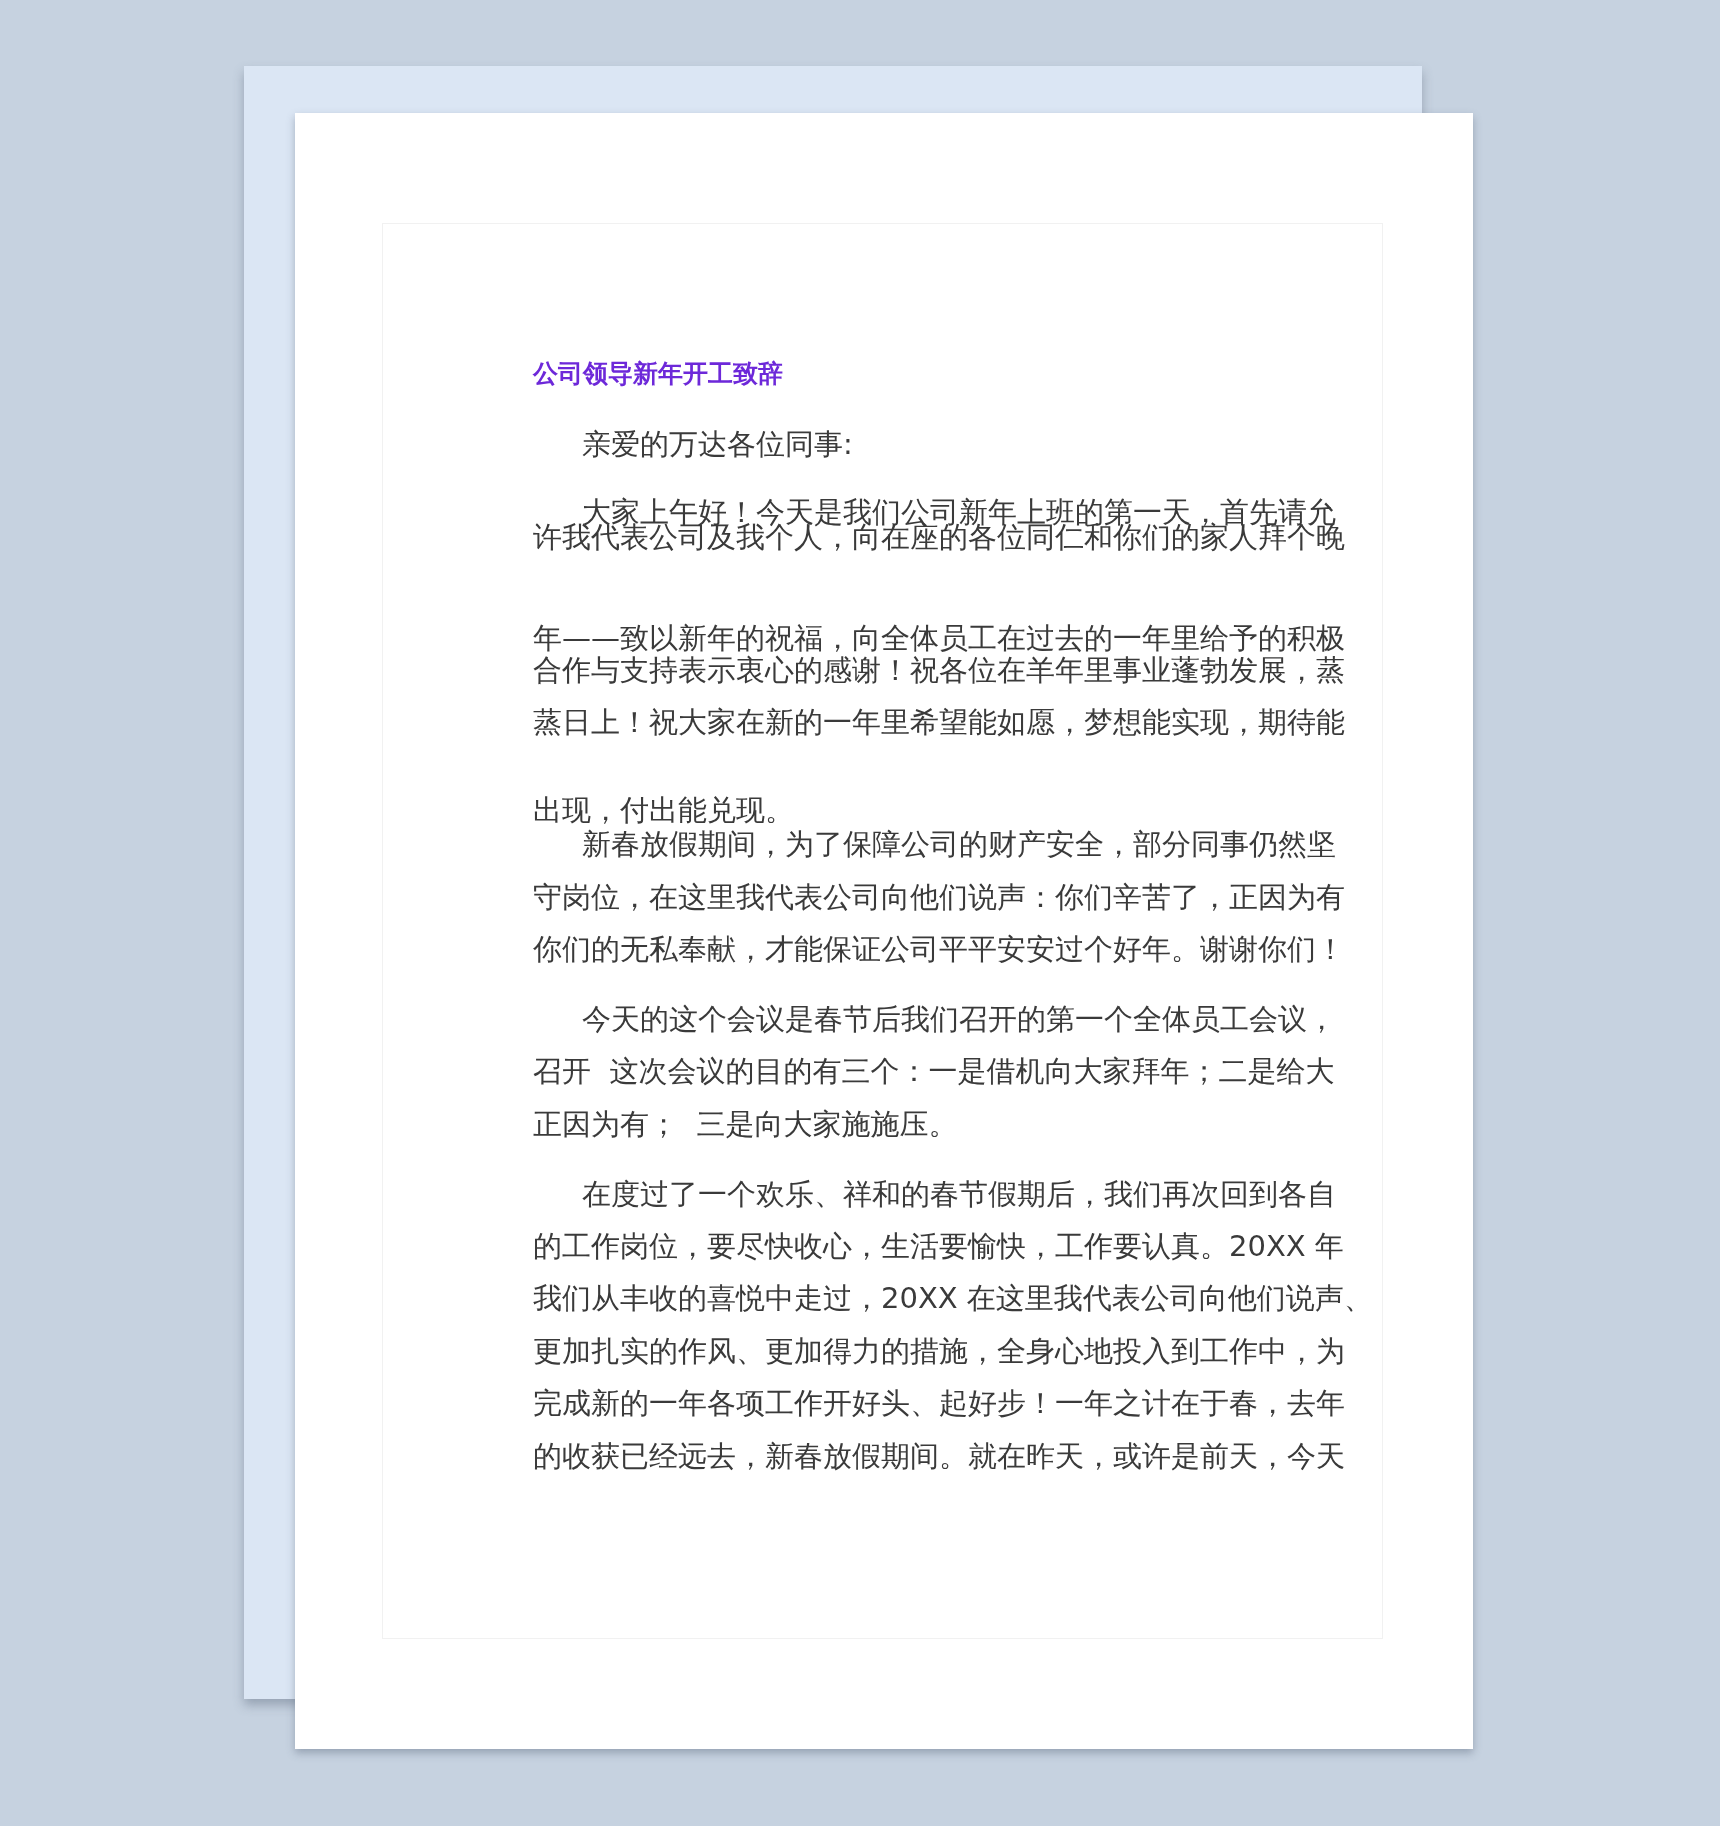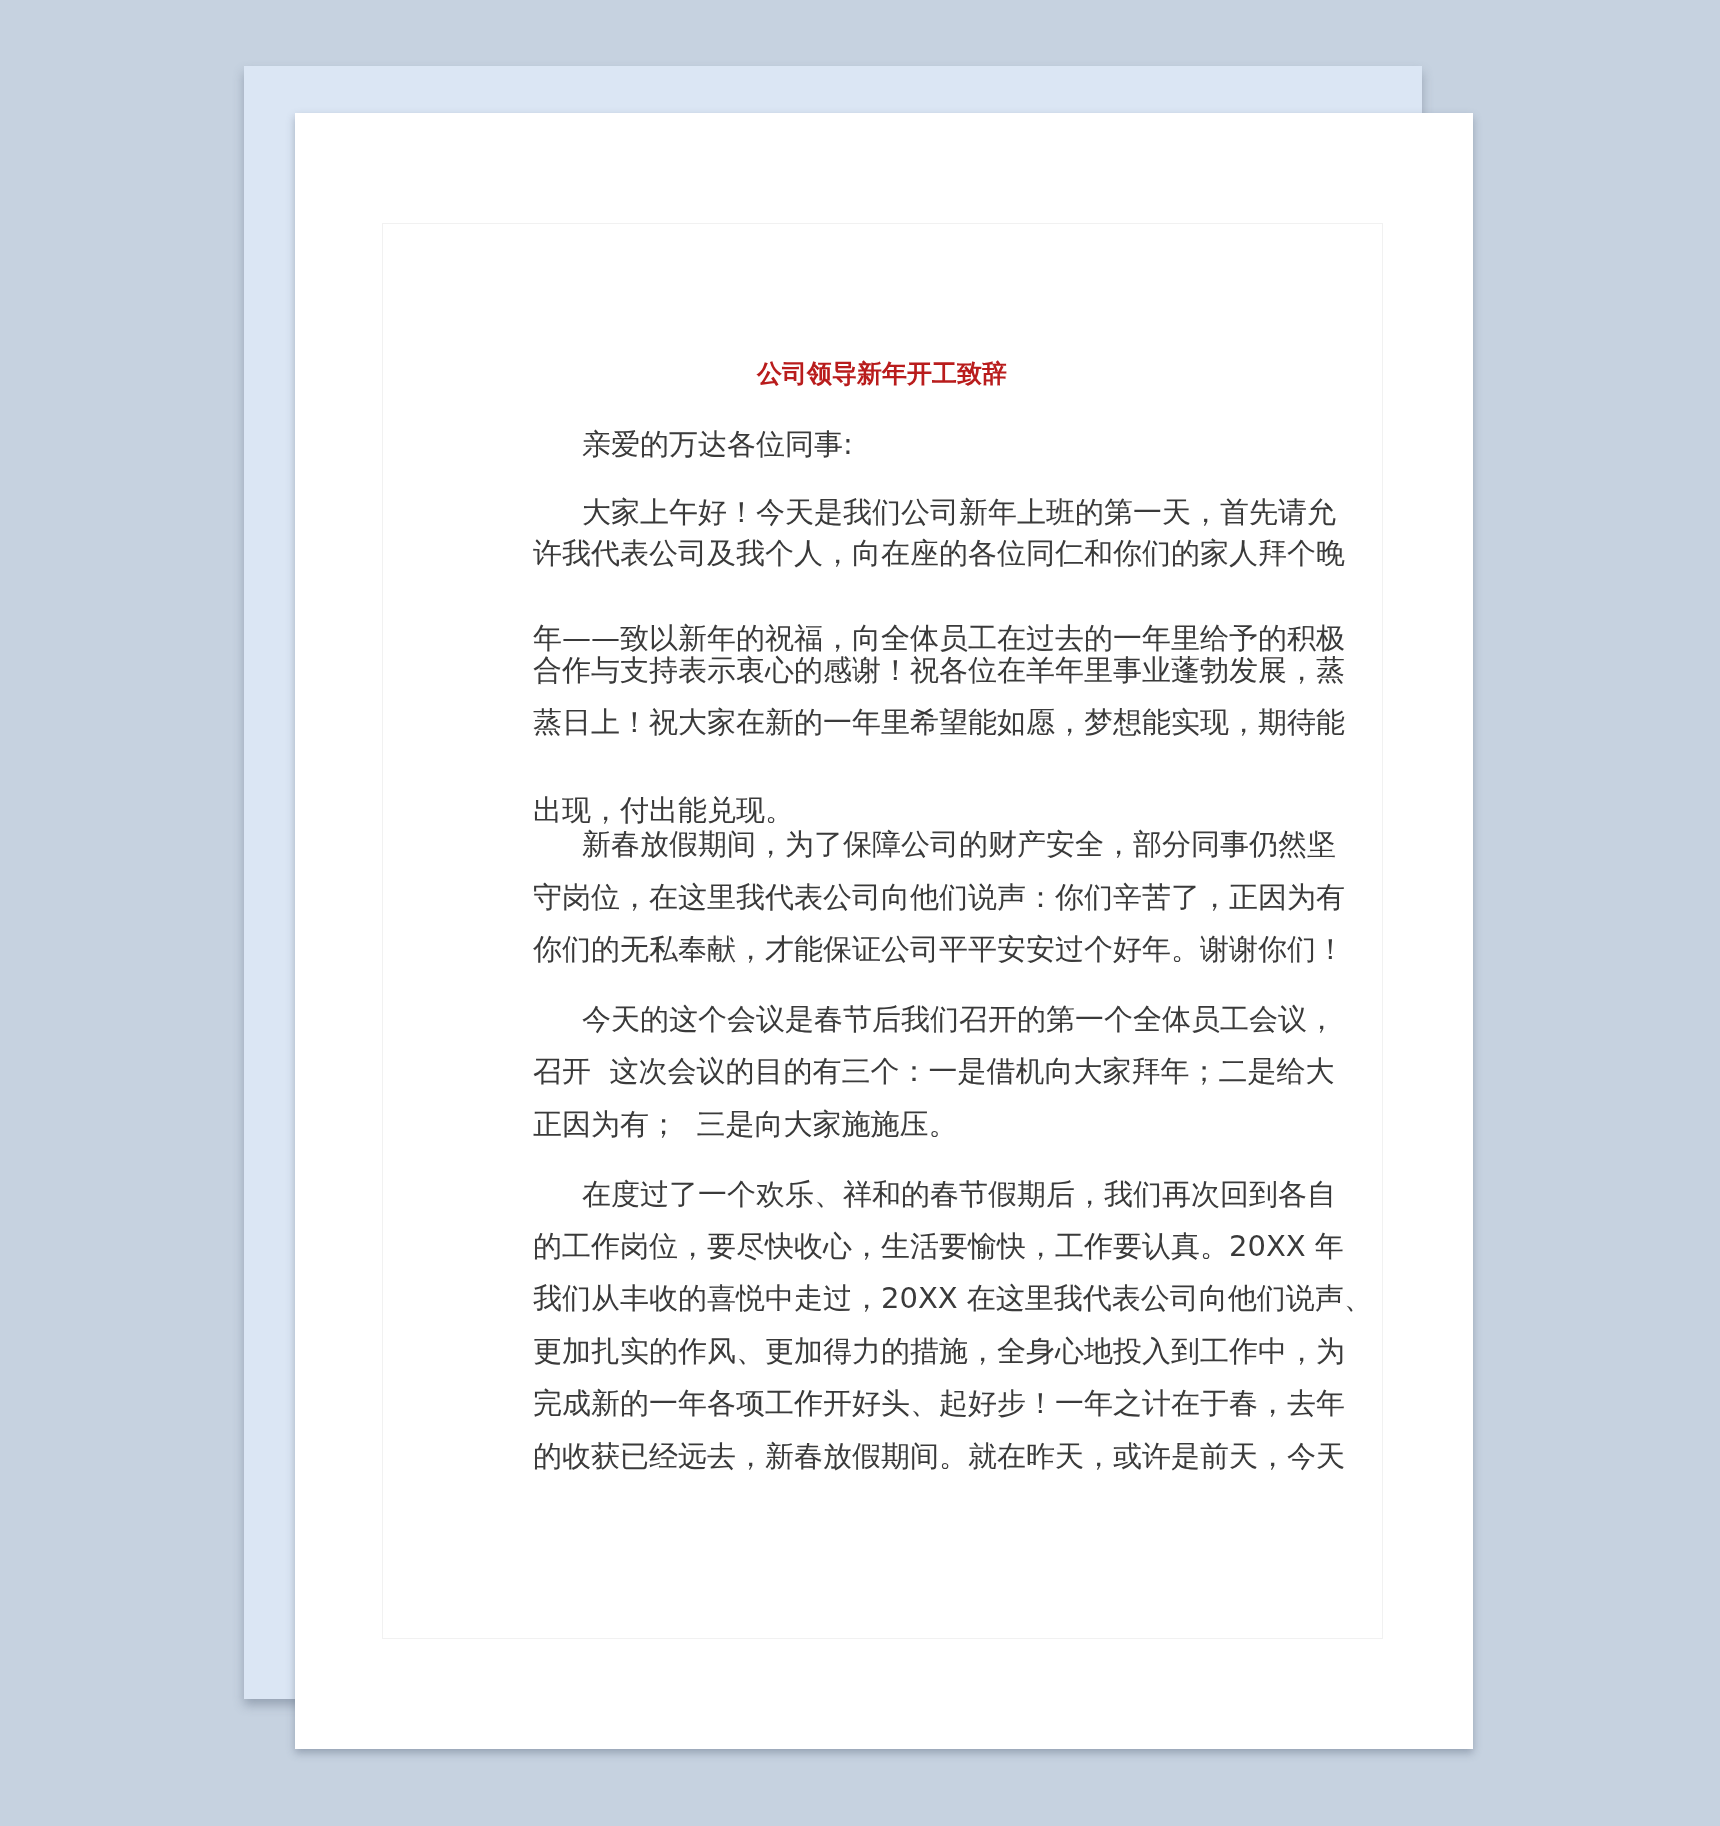--- a/index.html
+++ b/index.html
@@ -31,37 +31,37 @@
     position: absolute; left: 533px; width: 698px;
     font-size: 29px; color: #3a3a3a;
     line-height: 32px; height: 32px;
     white-space: nowrap;
     text-align: justify; text-align-last: justify;
   }
   .line.indent { left: 582px; width: 649px; }
   .line.last { text-align: left; text-align-last: left; }
   .title {
     position: absolute; left: 533px; width: 698px;
-    font-size: 25px; font-weight: bold; color: #b91c1c;
-    text-align: center; line-height: 32px;
+    font-size: 25px; font-weight: bold; color: #6d28d9;
+    line-height: 32px;
   }
 </style>
 </head>
 <body>
 
 <div class="back-page"></div>
 <div class="front-page">
   <div class="inner-frame"></div>
 </div>
 
 <div class="title" style="top:358px">公司领导新年开工致辞</div>
 <div class="line indent last" style="top:428px">亲爱的万达各位同事:</div>
 
 <div class="line indent" style="top:496px">大家上午好！今天是我们公司新年上班的第一天，首先请允</div>
-<div class="line" style="top:537px">许我代表公司及我个人，向在座的各位同仁和你们的家人拜个晚</div>
+<div class="line" style="top:521px">许我代表公司及我个人，向在座的各位同仁和你们的家人拜个晚</div>
 <div class="line" style="top:622px">年——致以新年的祝福，向全体员工在过去的一年里给予的积极</div>
 <div class="line" style="top:654px">合作与支持表示衷心的感谢！祝各位在羊年里事业蓬勃发展，蒸</div>
 <div class="line" style="top:706px">蒸日上！祝大家在新的一年里希望能如愿，梦想能实现，期待能</div>
 <div class="line last" style="top:794px">出现，付出能兑现。</div>
 
 <div class="line indent" style="top:828px">新春放假期间，为了保障公司的财产安全，部分同事仍然坚</div>
 <div class="line" style="top:881px">守岗位，在这里我代表公司向他们说声：你们辛苦了，正因为有</div>
 <div class="line" style="top:933px">你们的无私奉献，才能保证公司平平安安过个好年。谢谢你们！</div>
 
 <div class="line indent" style="top:1003px">今天的这个会议是春节后我们召开的第一个全体员工会议，</div>

